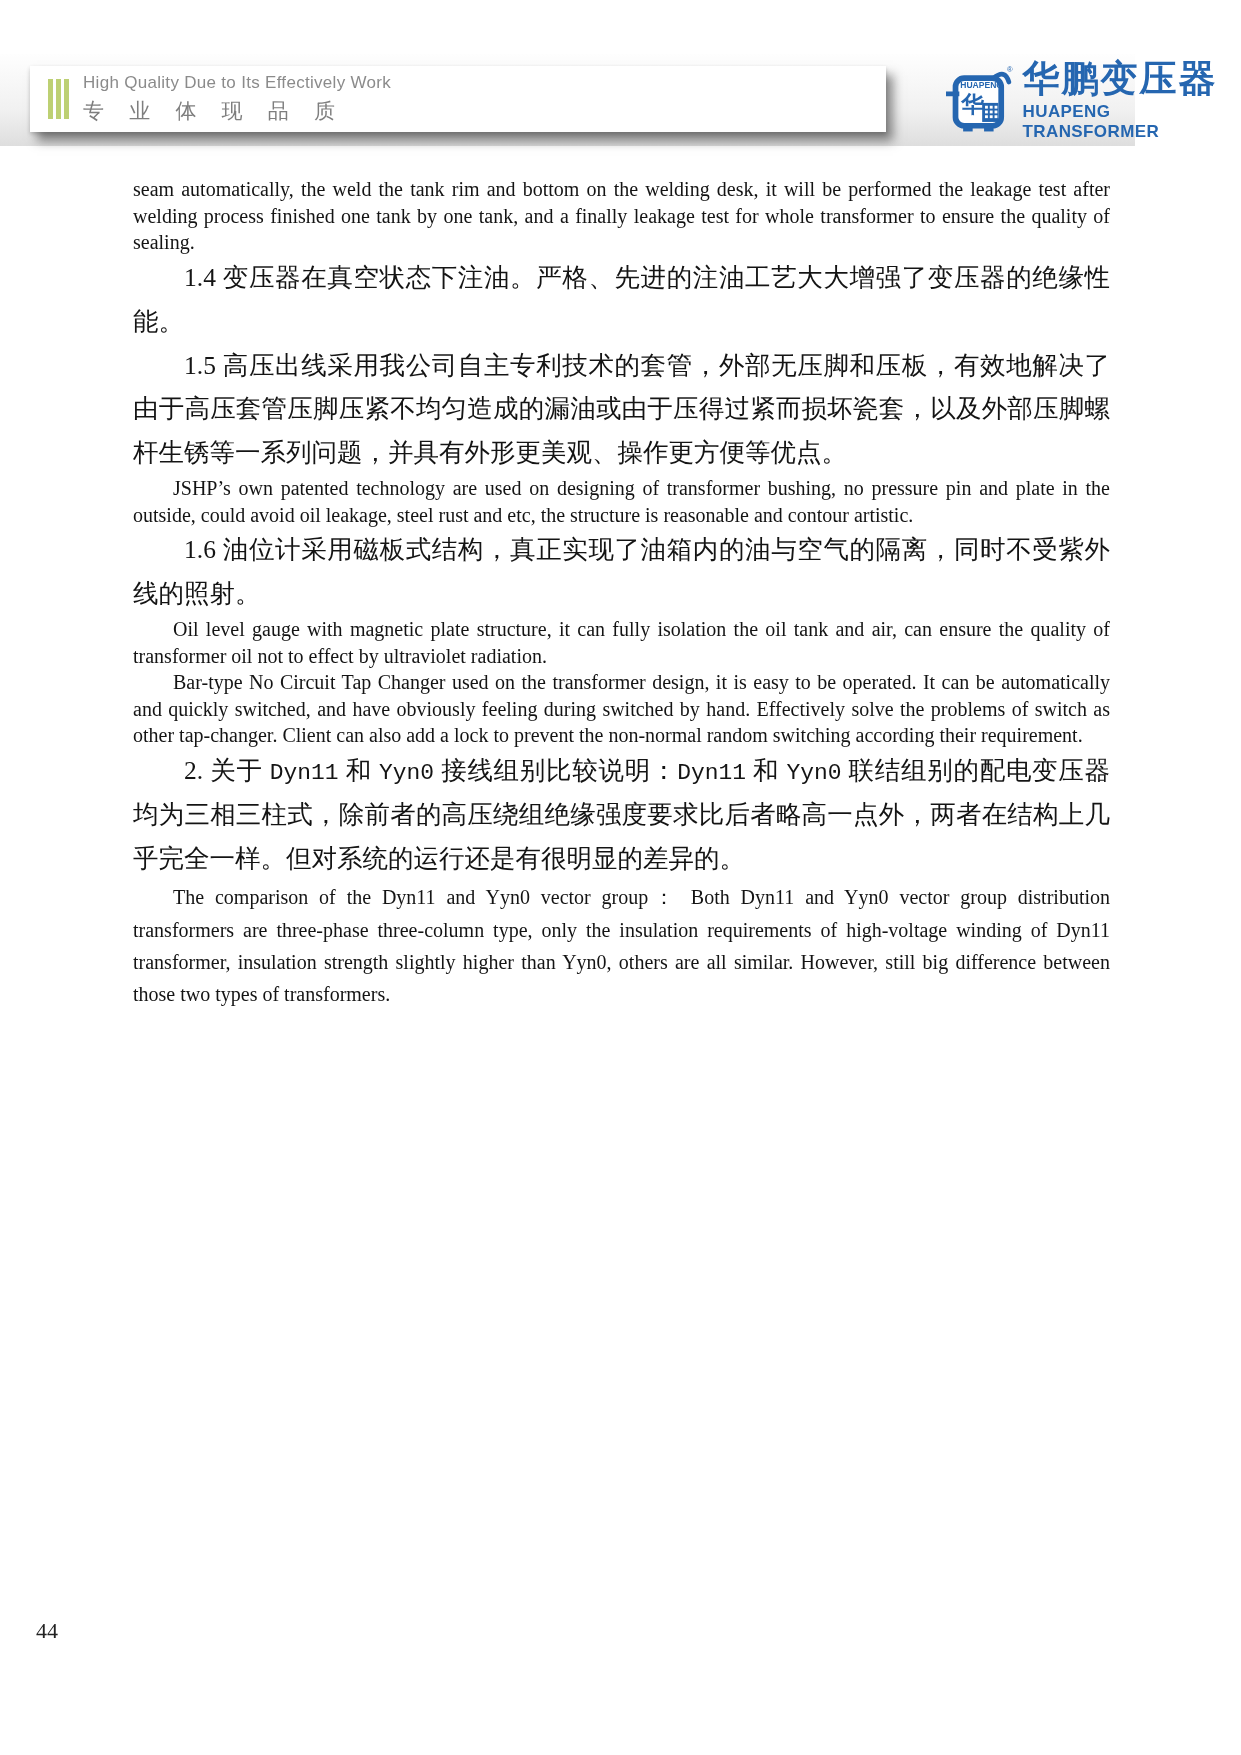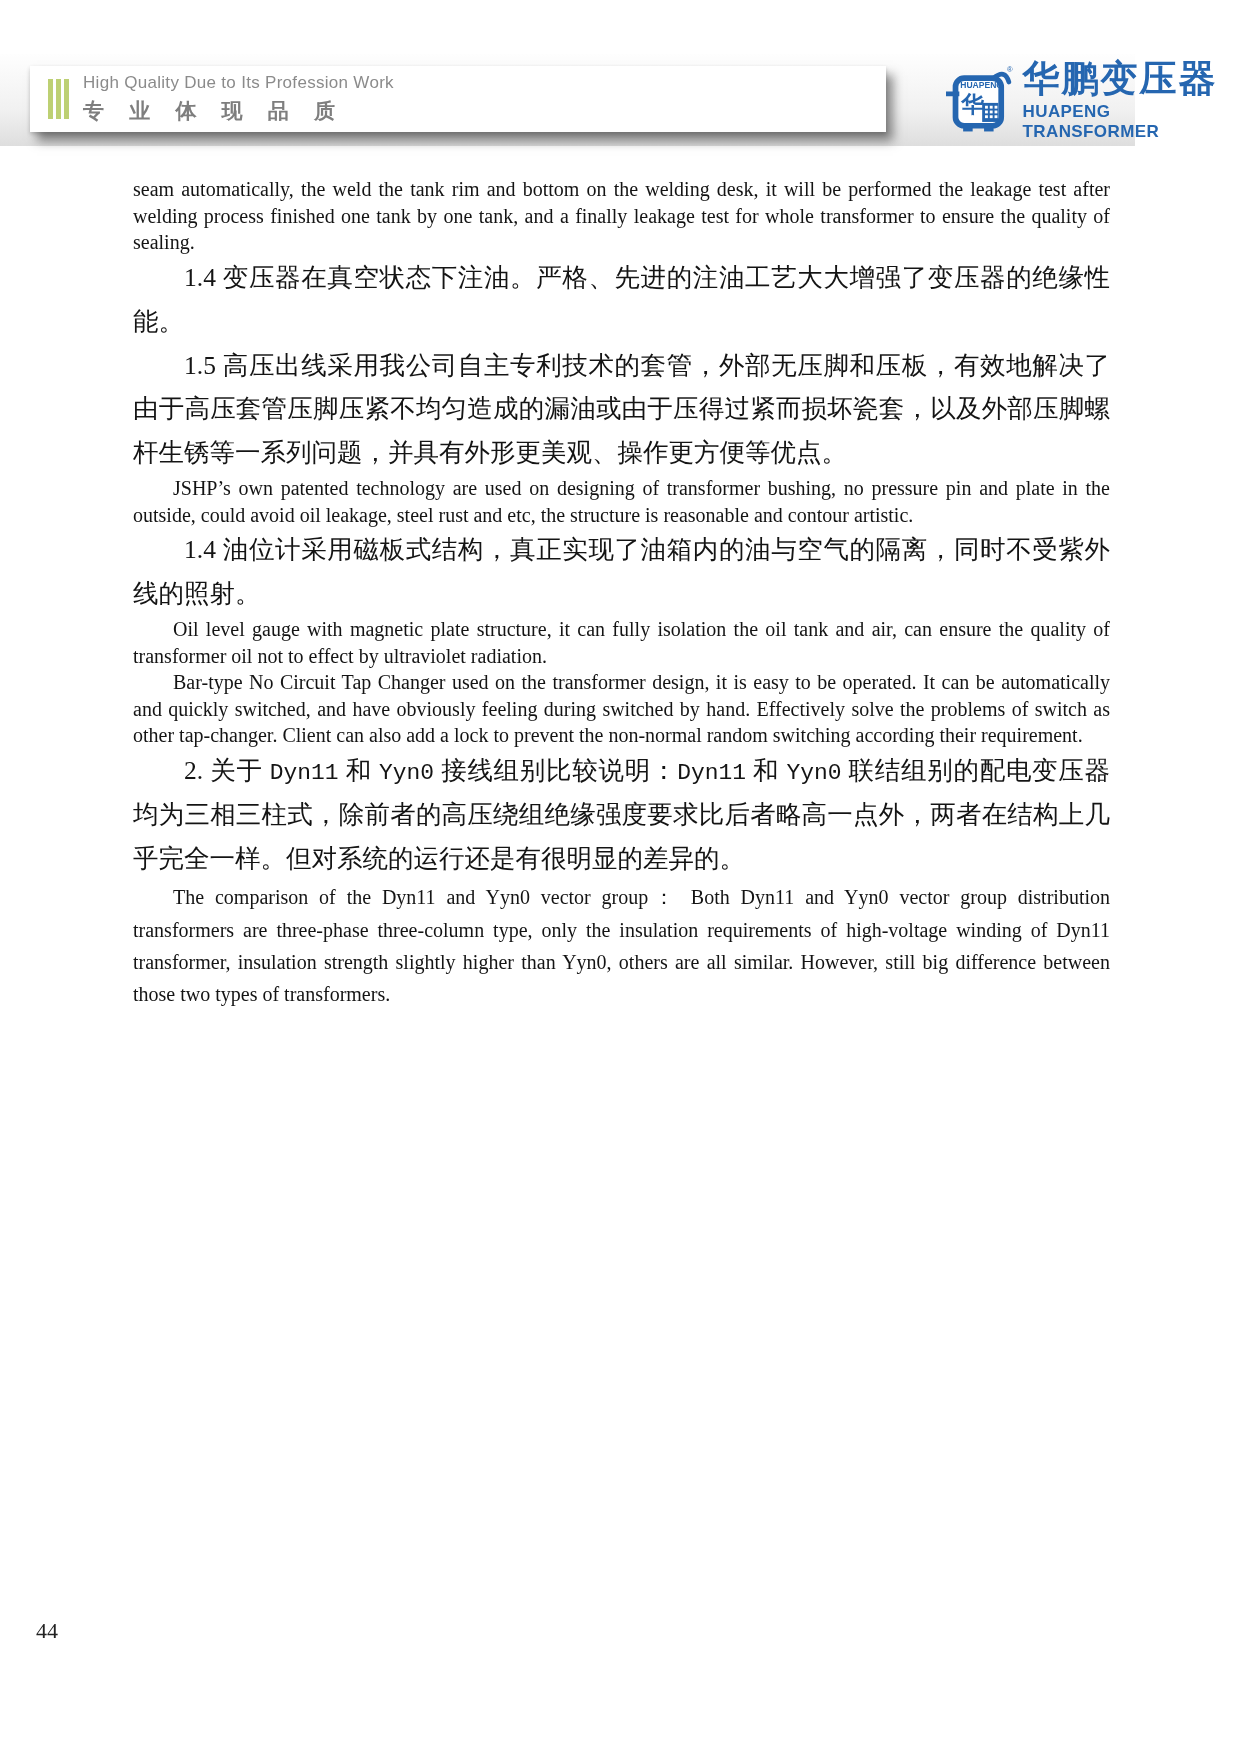--- a/index.html
+++ b/index.html
@@ -22,21 +22,21 @@
     display:flex; align-items:center; padding-left:18px; box-sizing:border-box;
   }
   .bars { display:flex; gap:3px; height:40px; margin-right:14px; }
   .bars i { display:block; width:5px; height:100%; background:#bdd073; }
   .slogan-en {
     font-family:"Liberation Sans","DejaVu Sans",sans-serif;
     font-size:17px; color:#8b8b8b; letter-spacing:.3px;
   }
   .slogan-zh {
     font-family:"Liberation Sans","DejaVu Sans",sans-serif;
-    font-size:21px; font-weight:bold; color:#7e7e7e;
+    font-size:21px; font-weight:normal; color:#7e7e7e;
     width:252px; text-align:justify; text-align-last:justify; margin-top:4px;
   }
   .logo { position:absolute; left:946px; top:60px; display:flex; align-items:center; }
   .logo-mark { width:72px; height:80px; }
   .logo-text { margin-left:8px; }
   .logo-zh {
     font-family:"Liberation Sans","DejaVu Sans",sans-serif;
     font-size:37px; font-weight:bold; color:#2566b0; letter-spacing:2px; line-height:1.05;
   }
   .logo-en {
@@ -65,21 +65,21 @@
   <header>
     <div class="header-strip"></div>
 
     <div class="banner">
       <div class="bars">
           <i></i>
           <i></i>
           <i></i>
         </div>
       <div class="slogans">
-        <div class="slogan-en">High Quality Due to Its Profession Work</div>
+        <div class="slogan-en">High Quality Due to Its Effectively Work</div>
         <div class="slogan-zh">专 业 体 现 品 质</div>
       </div>
     </div>
 
     <div class="logo">
       <svg class="logo-mark" viewBox="0 0 72 80" xmlns="http://www.w3.org/2000/svg">
 
         <rect x="10" y="16" width="48" height="50" rx="9" fill="#ffffff" stroke="#2566b0" stroke-width="6"></rect>
 
         <path d="M50 16 q 12 -10 16 4" fill="none" stroke="#2566b0" stroke-width="5" stroke-linecap="round"></path>
@@ -113,21 +113,21 @@
         <div class="logo-en">HUAPENG TRANSFORMER</div>
       </div>
     </div>
   </header>
 
   <main>
       <p class="para en noindent">seam automatically, the weld the tank rim and bottom on the welding desk, it will be performed the leakage test after welding process finished one tank by one tank, and a finally leakage test for whole transformer to ensure the quality of sealing.</p>
       <p class="para zh">1.4 变压器在真空状态下注油。严格、先进的注油工艺大大增强了变压器的绝缘性能。</p>
       <p class="para zh">1.5 高压出线采用我公司自主专利技术的套管，外部无压脚和压板，有效地解决了由于高压套管压脚压紧不均匀造成的漏油或由于压得过紧而损坏瓷套，以及外部压脚螺杆生锈等一系列问题，并具有外形更美观、操作更方便等优点。</p>
       <p class="para en">JSHP’s own patented technology are used on designing of transformer bushing, no pressure pin and plate in the outside, could avoid oil leakage, steel rust and etc, the structure is reasonable and contour artistic.</p>
-      <p class="para zh">1.4 油位计采用磁板式结构，真正实现了油箱内的油与空气的隔离，同时不受紫外线的照射。</p>
+      <p class="para zh">1.6 油位计采用磁板式结构，真正实现了油箱内的油与空气的隔离，同时不受紫外线的照射。</p>
       <p class="para en">Oil level gauge with magnetic plate structure, it can fully isolation the oil tank and air, can ensure the quality of transformer oil not to effect by ultraviolet radiation.</p>
       <p class="para en">Bar-type No Circuit Tap Changer used on the transformer design, it is easy to be operated. It can be automatically and quickly switched, and have obviously feeling during switched by hand. Effectively solve the problems of switch as other tap-changer. Client can also add a lock to prevent the non-normal random switching according their requirement.</p>
       <p class="para zh">2. 关于 <span class="mono-term">Dyn11</span> 和 <span class="mono-term">Yyn0</span> 接线组别比较说明：<span class="mono-term">Dyn11</span> 和 <span class="mono-term">Yyn0</span> 联结组别的配电变压器均为三相三柱式，除前者的高压绕组绝缘强度要求比后者略高一点外，两者在结构上几乎完全一样。但对系统的运行还是有很明显的差异的。</p>
       <p class="para en wide">The comparison of the Dyn11 and Yyn0 vector group： Both Dyn11 and Yyn0 vector group distribution transformers are three-phase three-column type, only the insulation requirements of high-voltage winding of Dyn11 transformer, insulation strength slightly higher than Yyn0, others are all similar. However, still big difference between those two types of transformers.</p>
     </main>
 
   <footer>
     <span class="page-num">44</span>
   </footer>
 

